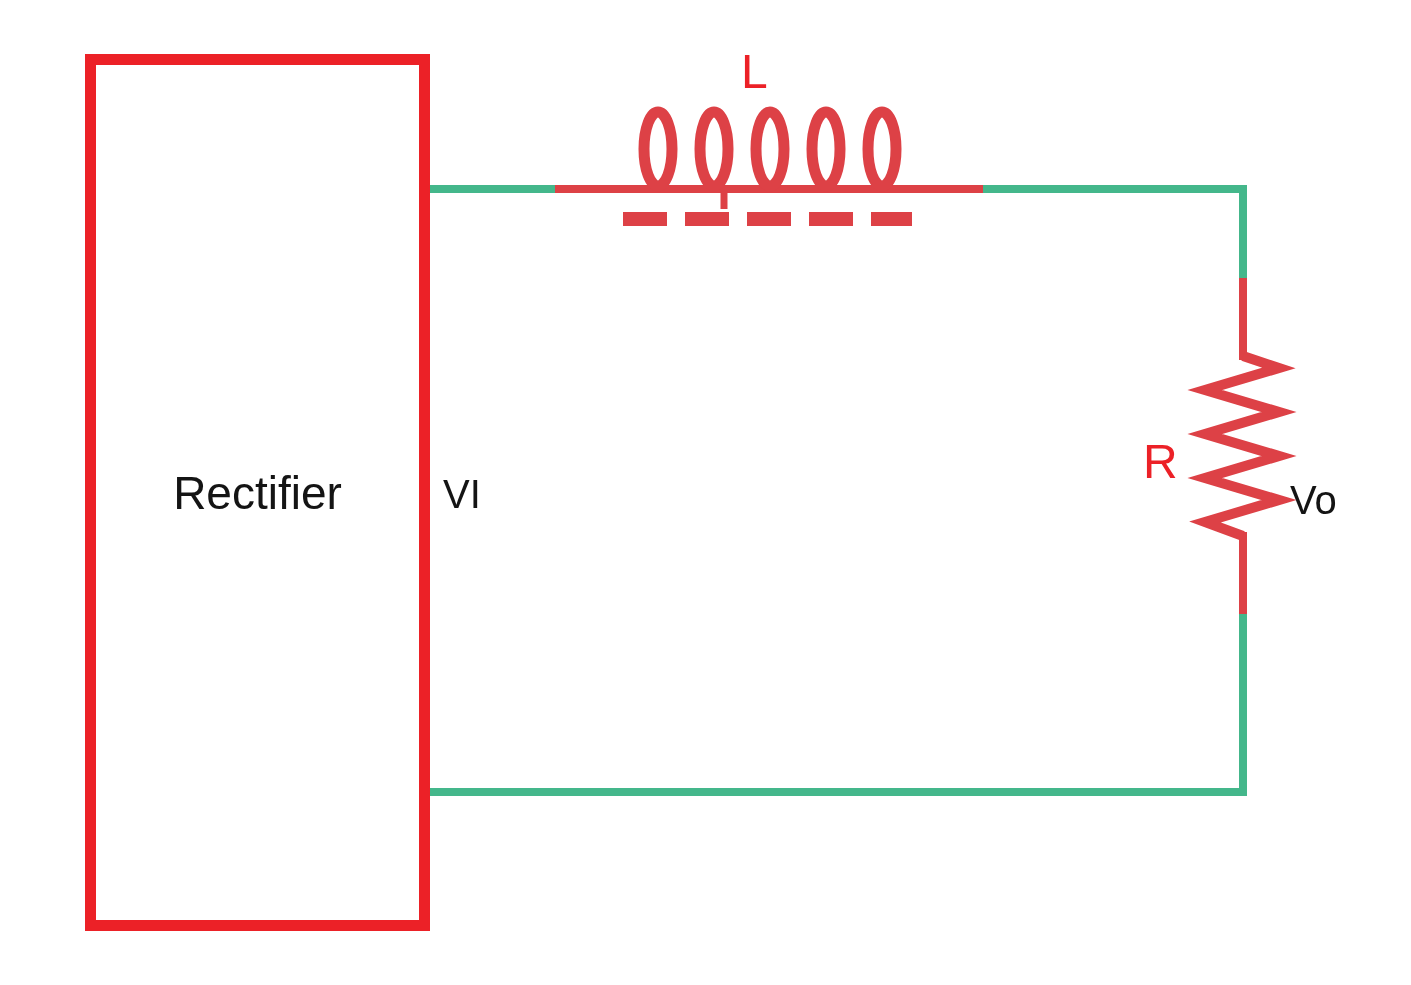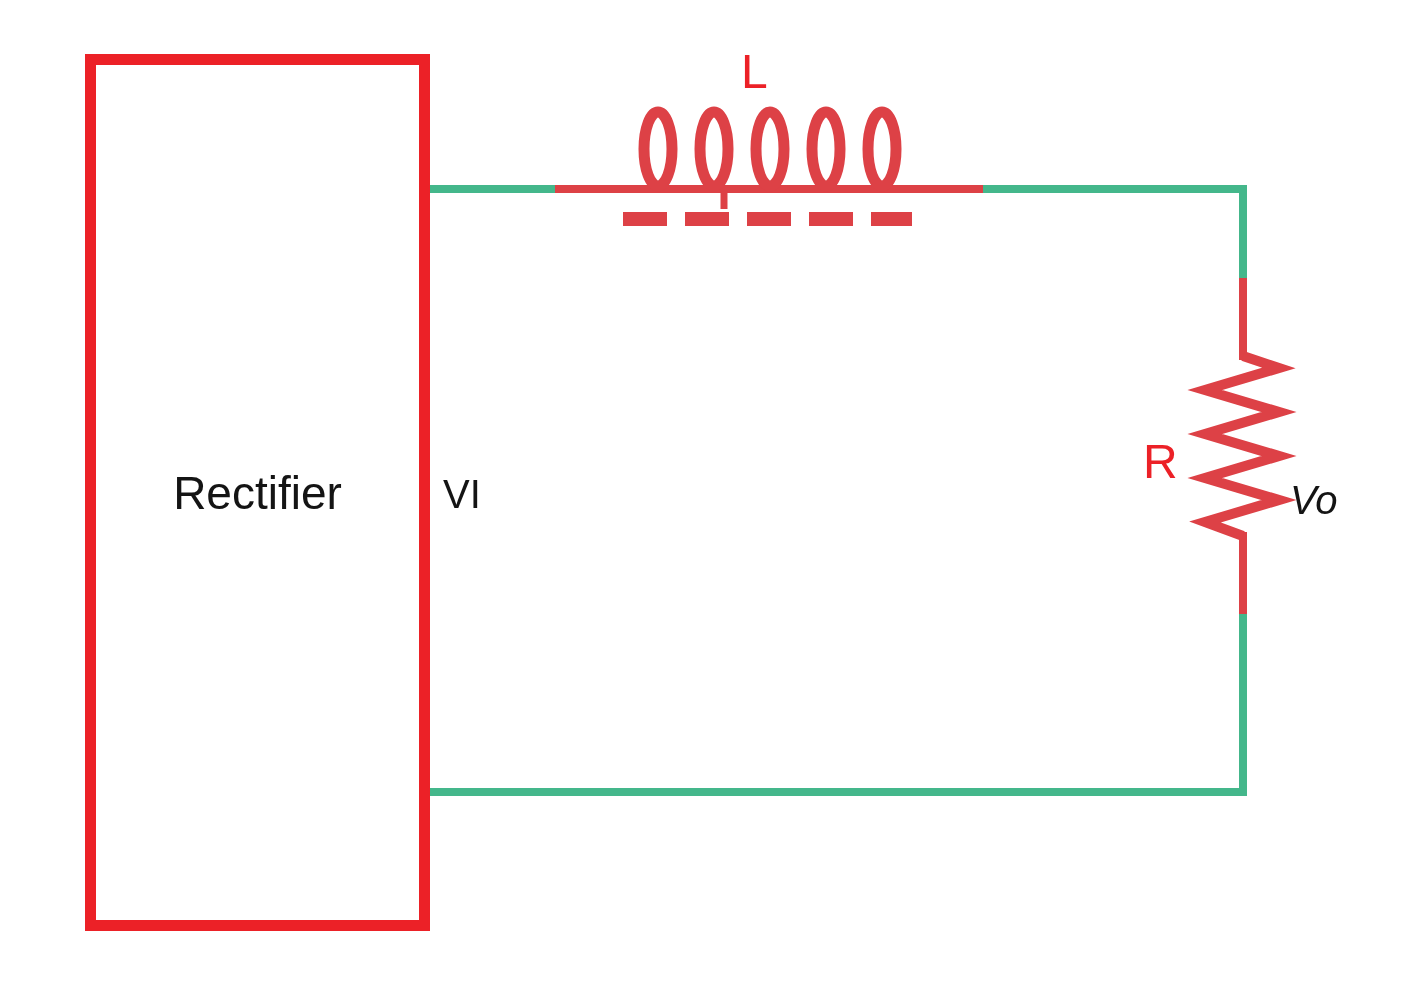--- a/index.html
+++ b/index.html
@@ -79,21 +79,21 @@
     color: var(--text-black, #141414);
     font-size: 40px;
   }
   .label-red {
     color: var(--box-red, #ec2127);
     font-size: 48px;
   }
   .label-vi   { left: 443px; top: 474px; }
   .label-l    { left: 741px; top: 48px; }
   .label-r    { left: 1143px; top: 438px; }
-  .label-vo   { left: 1290px; top: 480px; font-style: italic; }
+  .label-vo   { left: 1290px; top: 480px; }
 </style>
 </head>
 <body>
 
 <div class="canvas">
 
   <svg class="circuit" width="1411" height="985" viewBox="0 0 1411 985">
 
     <line x1="426" y1="189" x2="559" y2="189" class="wire-green"></line>
     <line x1="555" y1="189" x2="985" y2="189" class="wire-red"></line>

